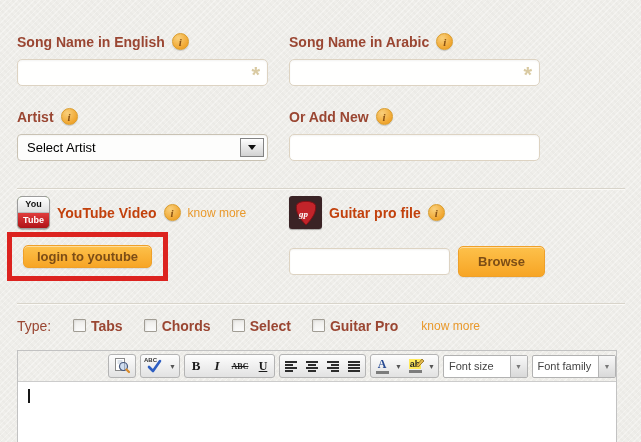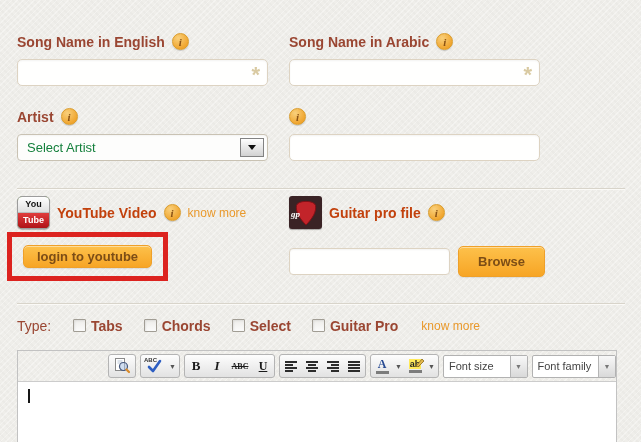--- a/index.html
+++ b/index.html
@@ -40,21 +40,21 @@
   }
   .req-star {
     position:absolute; right:8px; top:3px; color:#d9caa2;
     font-size:22px; font-weight:bold; pointer-events:none;
   }
 
   .select-box {
     position:relative; width:251px; height:27px;
     border:1px solid #c9c2b3; border-radius:4px; background:#fdfdfc;
     display:flex; align-items:center; padding-left:9px;
-    color:#15803d; font-size:13px; cursor:default;
+    color:#000000; font-size:13px; cursor:default;
     box-shadow:inset 0 1px 2px rgba(0,0,0,0.04);
   }
   .select-btn {
     position:absolute; right:3px; top:3px; width:24px; height:19px;
     border:1px solid #828282; background:linear-gradient(#fefefe,#d2d2d2);
     display:flex; align-items:center; justify-content:center;
   }
   .select-btn .tri {
     width:0; height:0; border-left:4px solid transparent;
     border-right:4px solid transparent; border-top:5px solid #101010;
@@ -81,21 +81,21 @@
   .yt-top { flex:1; background:linear-gradient(#ffffff,#dfdfdf); color:#111; font-size:9px; line-height:15px; border-bottom:1px solid #bbb; }
   .yt-bottom { flex:1; background:linear-gradient(#e03c3c,#b01217); color:#fff; font-size:9px; line-height:15px; }
 
   .gp-icon {
     width:33px; height:33px; background:#3a2325; border-radius:3px; flex:0 0 auto;
     display:flex; align-items:center; justify-content:center; position:relative;
     box-shadow:0 1px 1px rgba(0,0,0,0.3);
   }
   .gp-text {
     position:absolute; color:#fff; font:italic bold 9px "Liberation Serif", serif;
-    top:13px; left:2px;
+    top:13px; left:10px;
   }
 
   .highlight-box {
     display:inline-block; border:5px solid #dc231f;
     padding:8px 11px; margin-left:-10px; margin-top:3px;
   }
   .btn-orange {
     display:inline-block; background:linear-gradient(#fdc14b,#f7a525);
     border:1px solid #efa029; border-radius:5px;
     color:#7c4d16; font-weight:bold; font-size:13px;
@@ -199,20 +199,21 @@
       <span class="req-star">*</span>
     </div>
   </div>
 
   <div class="two-col">
     <div class="field-label row2-labels">
       <span>Artist</span>
       <span class="info-icon">i</span>
     </div>
     <div class="field-label row2-labels">
+      <span>Or Add New</span>
       <span class="info-icon">i</span>
     </div>
   </div>
   <div class="two-col">
     <div class="select-box">
       <span>Select Artist</span>
       <span class="select-btn">
           <span class="tri"></span>
         </span>
     </div>

